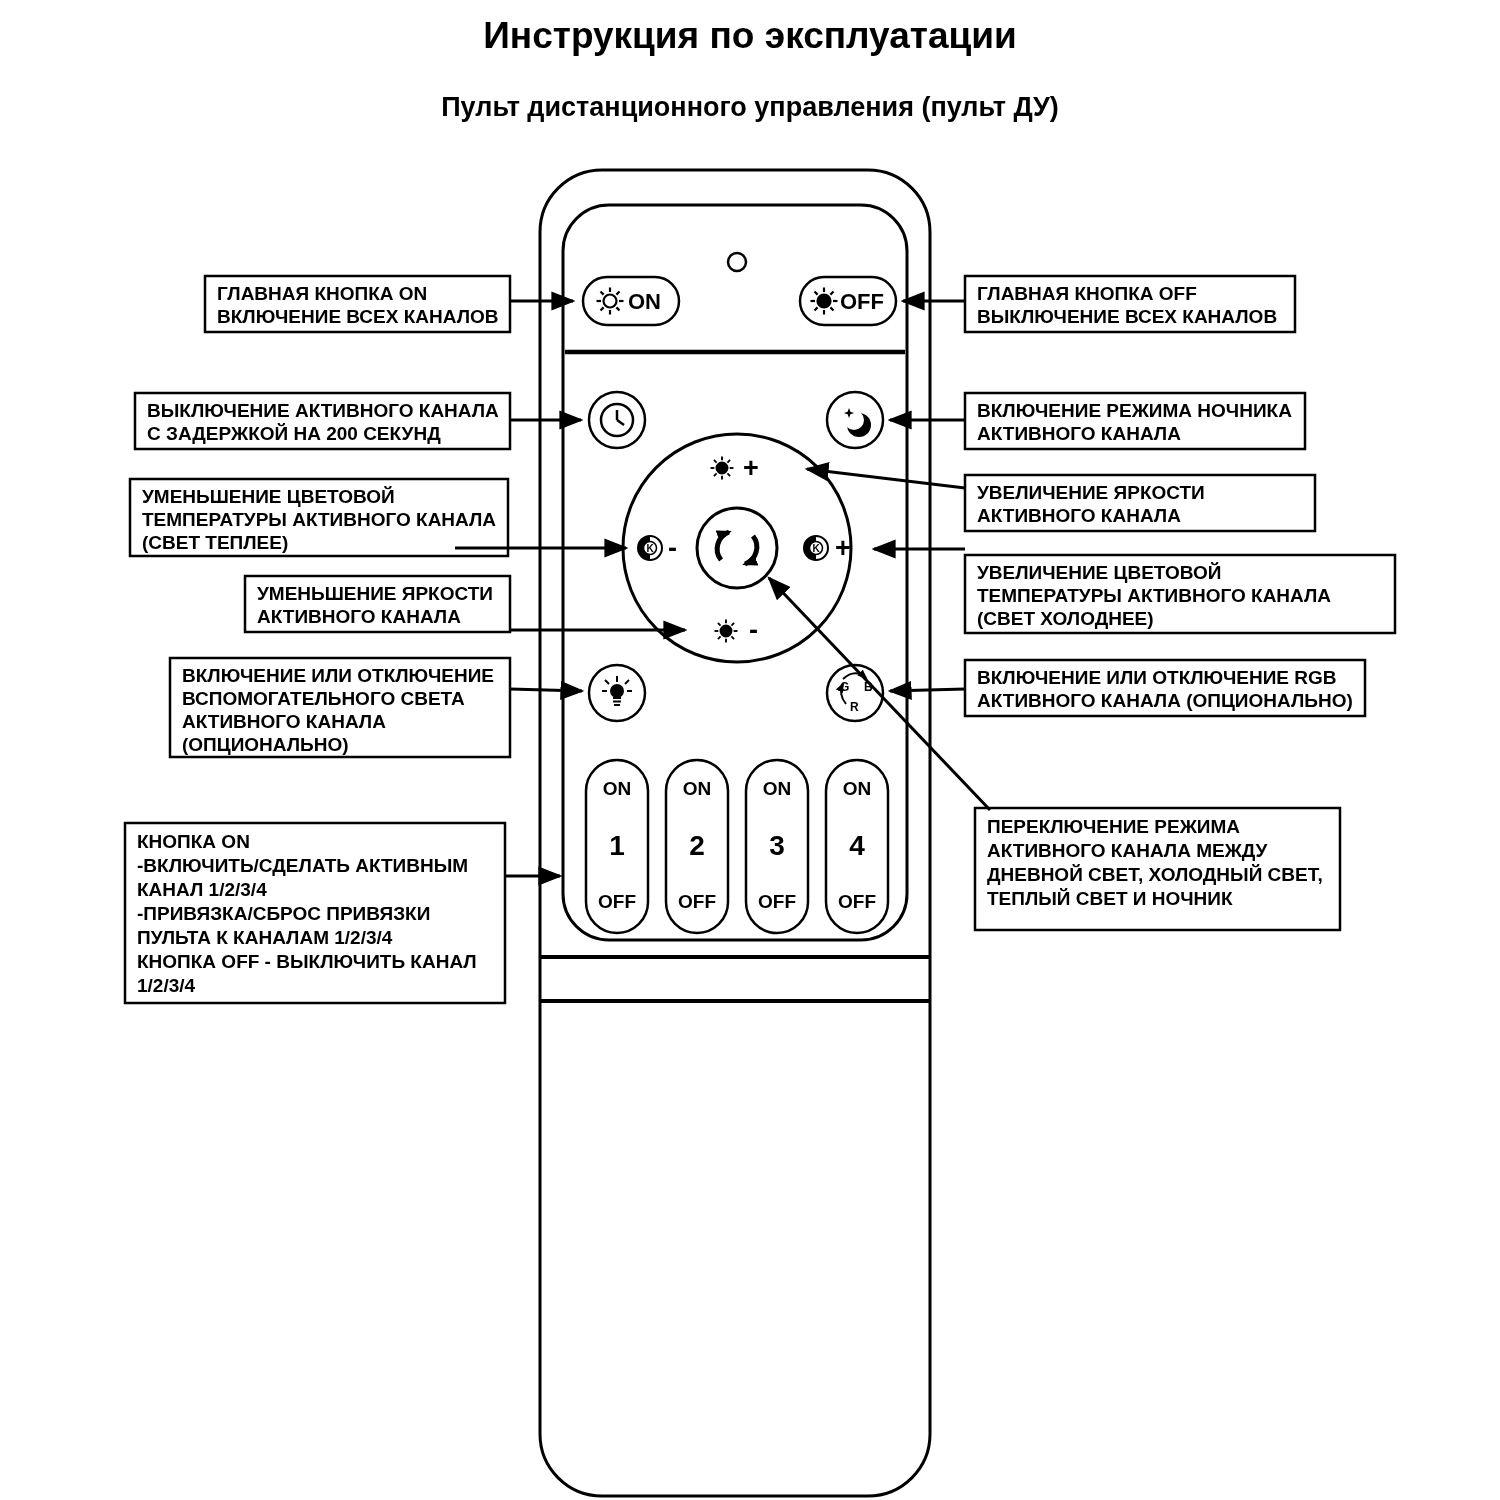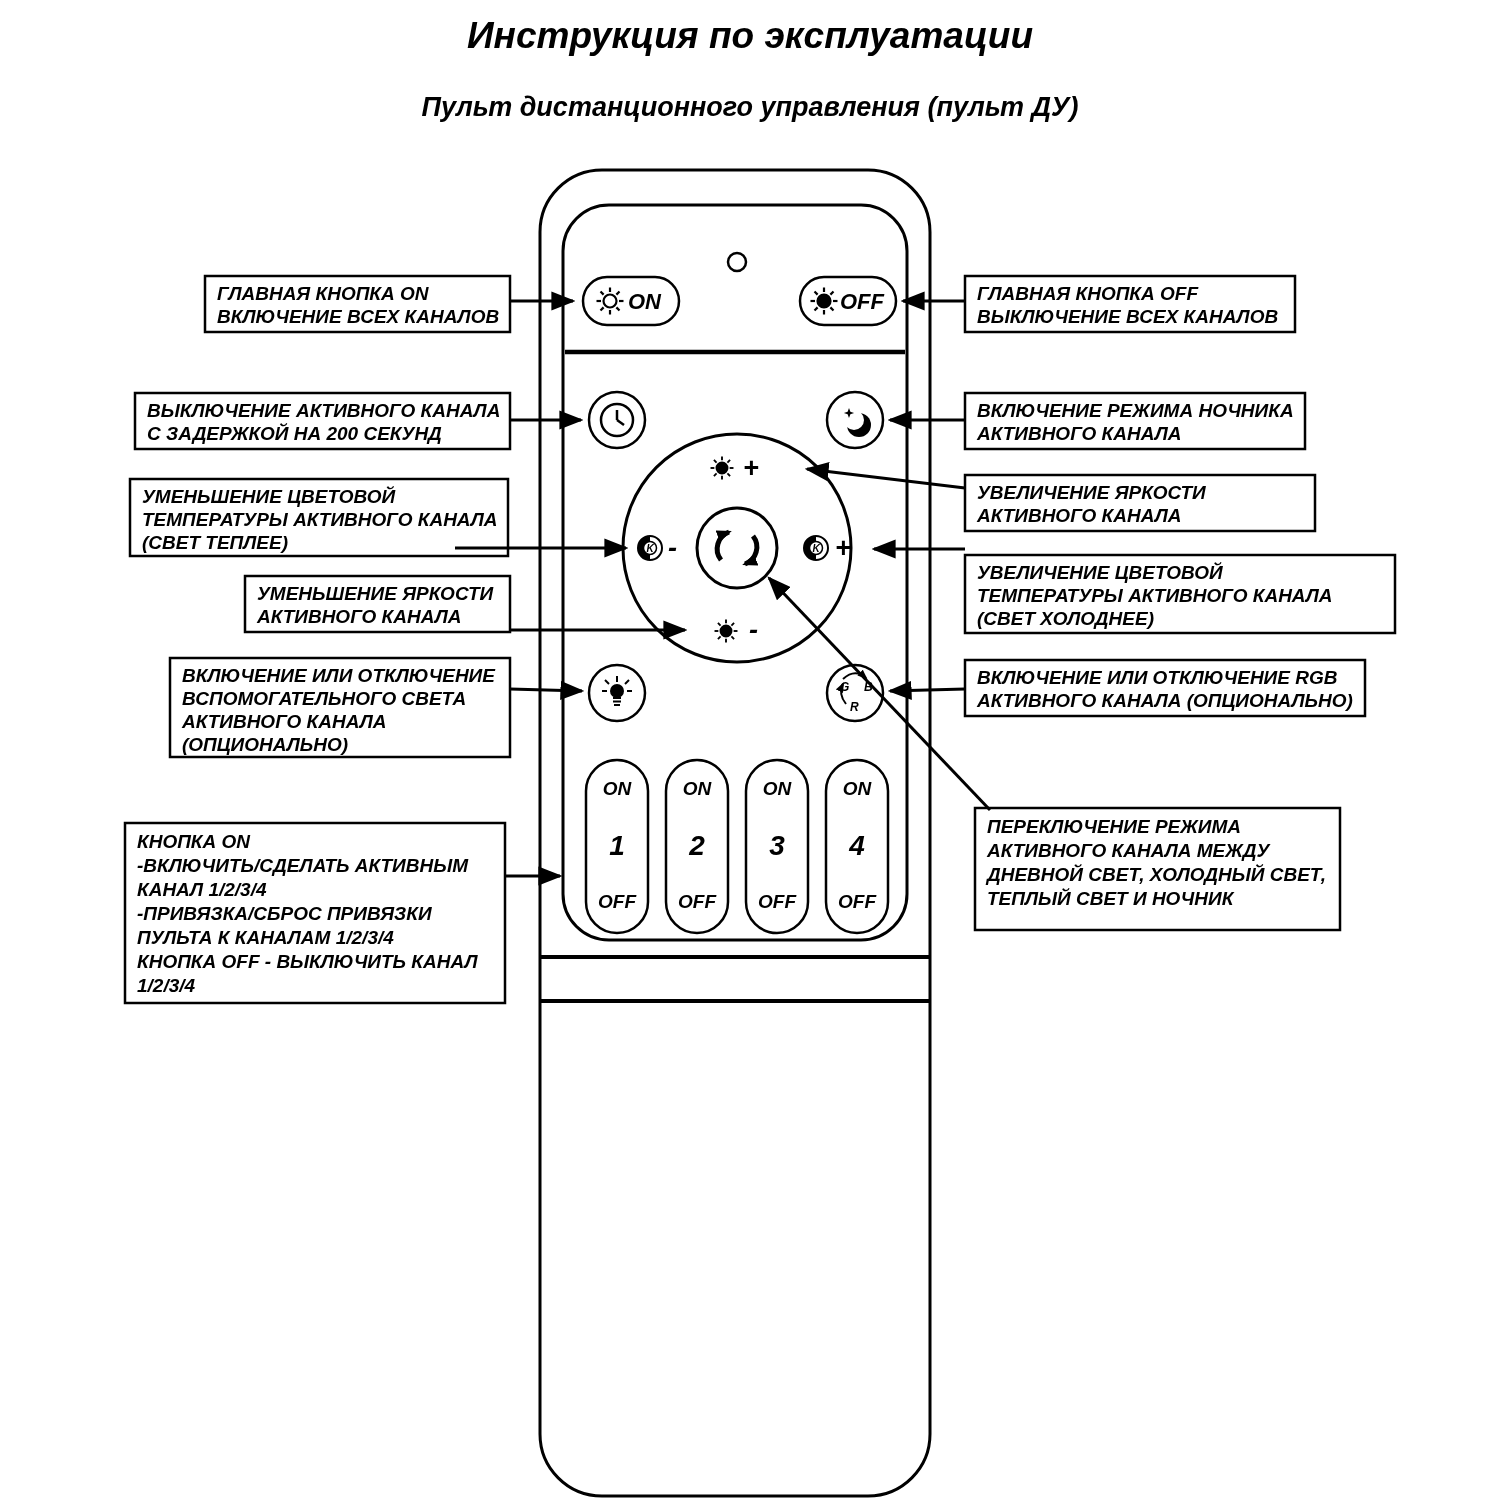--- a/index.html
+++ b/index.html
@@ -1,16 +1,16 @@
 <!DOCTYPE html>
 <html><head>
 <meta charset="utf-8">
 <style>
   html,body { margin:0; padding:0; background:#fff; }
-  .stage { width:1240px; height:1500px; position:relative; background:#fff;font-style:italic; }
+  .stage { width:1240px; height:1500px; position:relative; background:#fff; }
   svg { display:block; }
   text { font-family:"Liberation Sans", sans-serif; fill:#000; }
   .title    { font-size:37px; font-weight:bold; }
   .subtitle { font-size:27px; font-weight:bold; }
   .lbl      { font-size:19px; font-weight:bold; }
   .btn-lbl  { font-size:22px; font-weight:bold; }
   .ch-lbl   { font-size:19px; font-weight:bold; }
   .ch-num   { font-size:28px; font-weight:bold; }
   .sign     { font-size:27px; font-weight:bold; }
   .k-letter { font-size:10px; font-weight:bold; }

